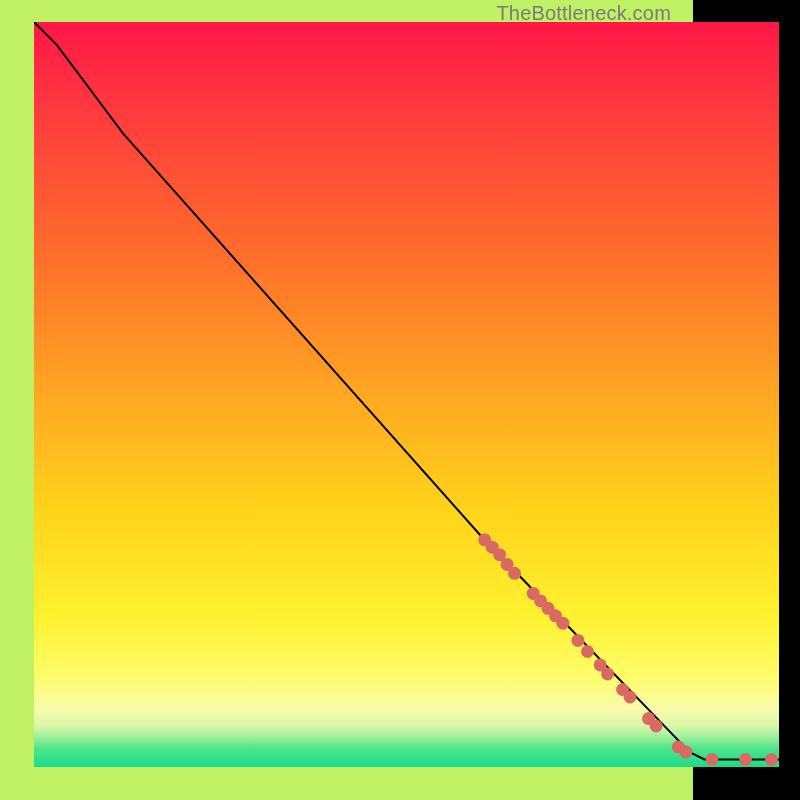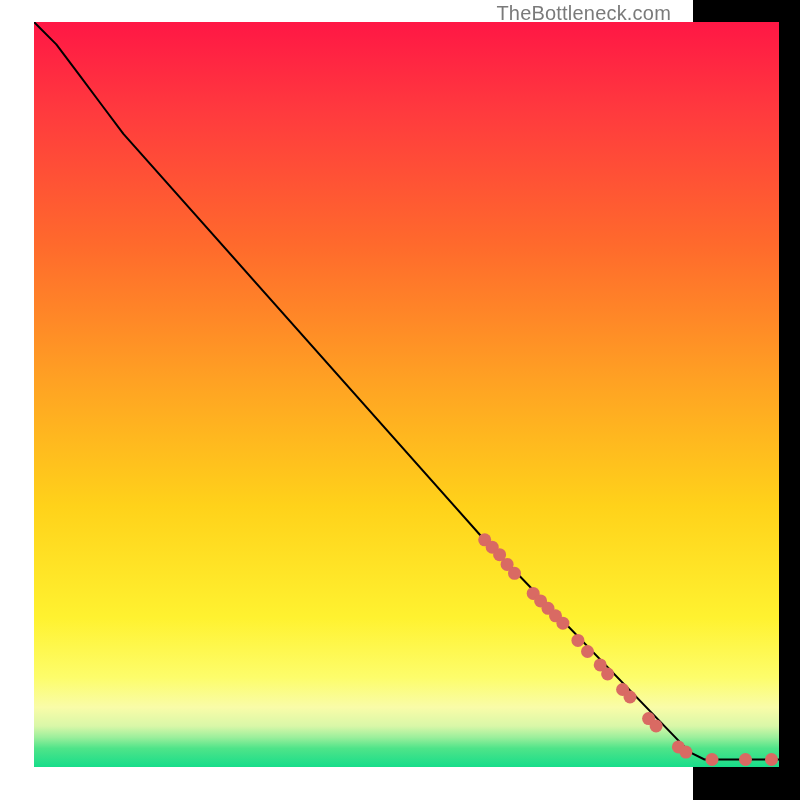--- a/index.html
+++ b/index.html
@@ -8,21 +8,21 @@
     width: 800px;
     height: 800px;
     background: #000;
     overflow: hidden;
     font-family: Arial, Helvetica, sans-serif;
   }
   .frame {
     position: relative;
     width: 693px;
     height: 800px;
-    background: #ffffff;
+    background: #bef264;
   }
   .plot {
     position: absolute;
     left: 34px;
     top: 22px;
     width: 745px;
     height: 745px;
     
     background: linear-gradient(
       to bottom,

